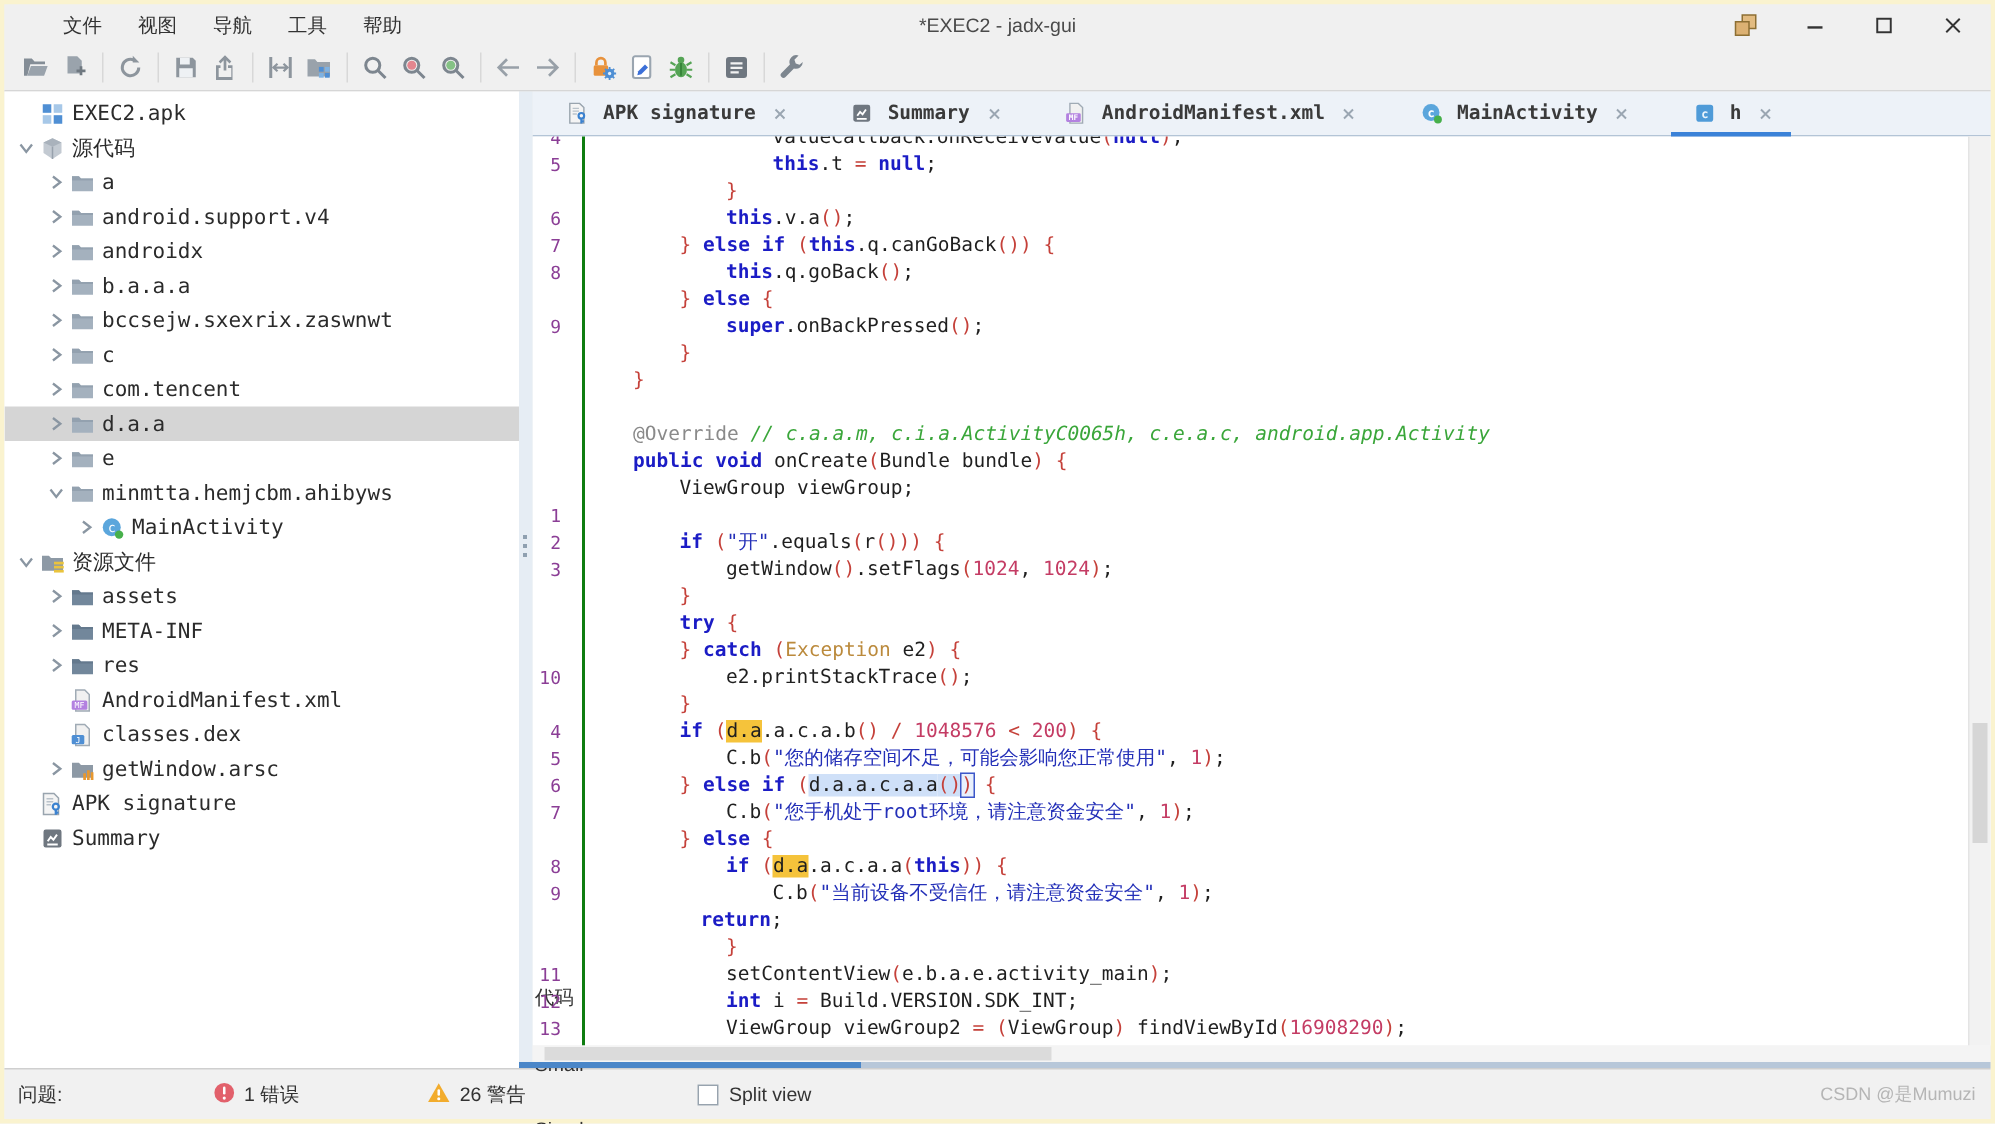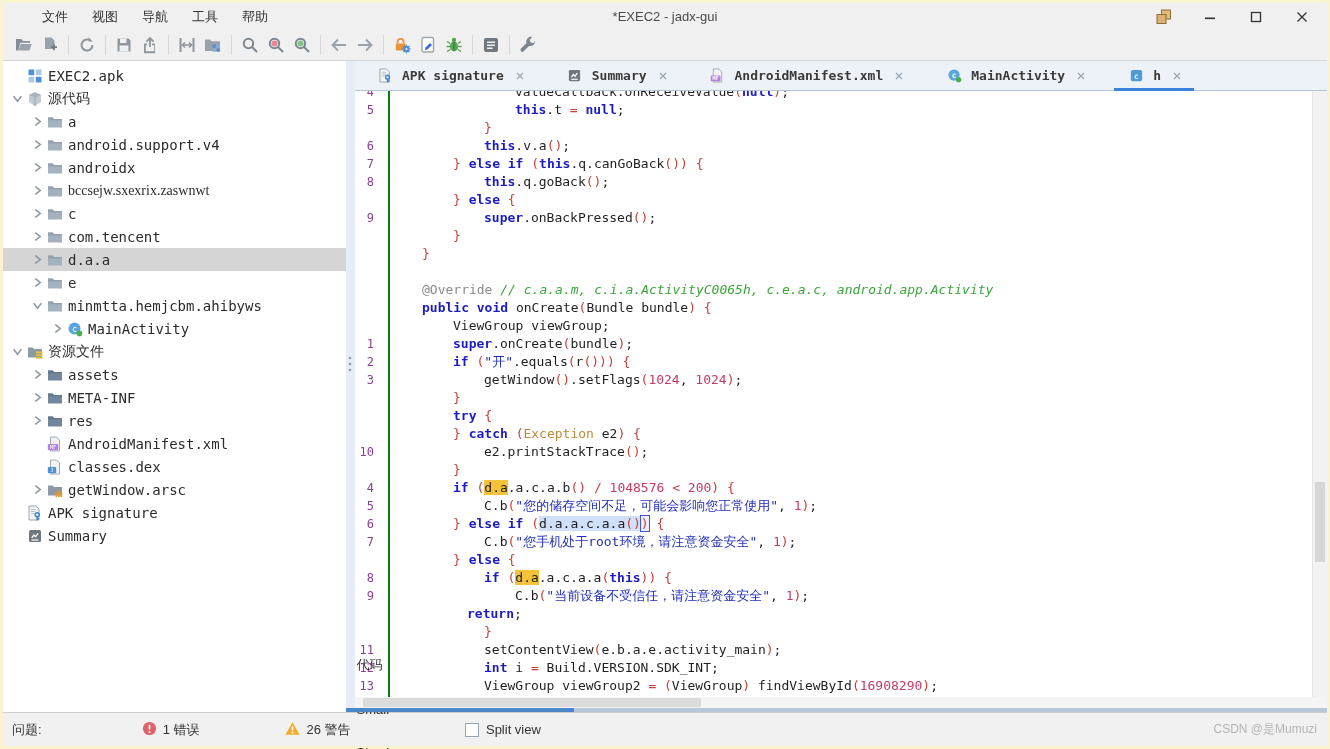--- a/index.html
+++ b/index.html
@@ -327,21 +327,35 @@
             </svg>
           </span>
           <span class="tico">
             <svg viewBox="0 0 16 16">
               <path d="M1 13.5v-10h4.6L7 5h8v8.5z" fill="#a4b1be"></path>
               <path d="M1 3.5h4.6L7 5h8v1.4H1z" fill="#93a1af"></path>
             </svg>
           </span>
           <span class="tlabel">androidx</span>
         </div>
-        <div class="trow" style="padding-left: 26px; font-family: Liberation Serif, serif;">
+        <div class="trow" style="padding-left: 26px;">
+          <span class="texp">
+            <svg viewBox="0 0 10 10">
+              <path d="M3 1.5L7.5 5 3 8.5" fill="none" stroke="#8a96a2" stroke-width="1.4"></path>
+            </svg>
+          </span>
+          <span class="tico">
+            <svg viewBox="0 0 16 16">
+              <path d="M1 13.5v-10h4.6L7 5h8v8.5z" fill="#a4b1be"></path>
+              <path d="M1 3.5h4.6L7 5h8v1.4H1z" fill="#93a1af"></path>
+            </svg>
+          </span>
+          <span class="tlabel">b.a.a.a</span>
+        </div>
+        <div class="trow" style="padding-left: 26px;">
           <span class="texp">
             <svg viewBox="0 0 10 10">
               <path d="M3 1.5L7.5 5 3 8.5" fill="none" stroke="#8a96a2" stroke-width="1.4"></path>
             </svg>
           </span>
           <span class="tico">
             <svg viewBox="0 0 16 16">
               <path d="M1 13.5v-10h4.6L7 5h8v8.5z" fill="#a4b1be"></path>
               <path d="M1 3.5h4.6L7 5h8v1.4H1z" fill="#93a1af"></path>
             </svg>
@@ -645,21 +659,21 @@
               <div class="cl"><span class="ln">7</span><span class="ct" style="padding-left: 62px;"><span class="ts">} </span><span class="tk">else</span><span class="tp"> </span><span class="tk">if</span><span class="tp"> </span><span class="ts">(</span><span class="tk">this</span><span class="tp">.q.canGoBack</span><span class="ts">())</span><span class="tp"> </span><span class="ts">{</span></span></div>
               <div class="cl"><span class="ln">8</span><span class="ct" style="padding-left: 93px;"><span class="tk">this</span><span class="tp">.q.goBack</span><span class="ts">()</span><span class="tp">;</span></span></div>
               <div class="cl"><span class="ln"></span><span class="ct" style="padding-left: 62px;"><span class="ts">} </span><span class="tk">else</span><span class="tp"> </span><span class="ts">{</span></span></div>
               <div class="cl"><span class="ln">9</span><span class="ct" style="padding-left: 93px;"><span class="tk">super</span><span class="tp">.onBackPressed</span><span class="ts">()</span><span class="tp">;</span></span></div>
               <div class="cl"><span class="ln"></span><span class="ct" style="padding-left: 62px;"><span class="ts">}</span></span></div>
               <div class="cl"><span class="ln"></span><span class="ct" style="padding-left: 31px;"><span class="ts">}</span></span></div>
               <div class="cl"><span class="ln"></span><span class="ct" style="padding-left: 31px;"></span></div>
               <div class="cl"><span class="ln"></span><span class="ct" style="padding-left: 31px;"><span class="ta">@Override </span><span class="tc">// c.a.a.m, c.i.a.ActivityC0065h, c.e.a.c, android.app.Activity</span></span></div>
               <div class="cl"><span class="ln"></span><span class="ct" style="padding-left: 31px;"><span class="tk">public</span><span class="tp"> </span><span class="tk">void</span><span class="tp"> onCreate</span><span class="ts">(</span><span class="tp">Bundle bundle</span><span class="ts">)</span><span class="tp"> </span><span class="ts">{</span></span></div>
               <div class="cl"><span class="ln"></span><span class="ct" style="padding-left: 62px;"><span class="tp">ViewGroup viewGroup;</span></span></div>
-              <div class="cl"><span class="ln">1</span><span class="ct" style="padding-left: 62px;"><span class="tk">super</span><span class="tp">.onCreate</span><span class="ts">(</span><span class="tp">bundle</span><span class="ts">)</span><span class="tp">;</span></span></div>
+              <div class="cl"><span class="ln">1</span></div>
               <div class="cl"><span class="ln">2</span><span class="ct" style="padding-left: 62px;"><span class="tk">if</span><span class="tp"> </span><span class="ts">(</span><span class="tt">"开"</span><span class="tp">.equals</span><span class="ts">(</span><span class="tp">r</span><span class="ts">()))</span><span class="tp"> </span><span class="ts">{</span></span></div>
               <div class="cl"><span class="ln">3</span><span class="ct" style="padding-left: 93px;"><span class="tp">getWindow</span><span class="ts">()</span><span class="tp">.setFlags</span><span class="ts">(</span><span class="tn">1024</span><span class="tp">, </span><span class="tn">1024</span><span class="ts">)</span><span class="tp">;</span></span></div>
               <div class="cl"><span class="ln"></span><span class="ct" style="padding-left: 62px;"><span class="ts">}</span></span></div>
               <div class="cl"><span class="ln"></span><span class="ct" style="padding-left: 62px;"><span class="tk">try</span><span class="tp"> </span><span class="ts">{</span></span></div>
               <div class="cl"><span class="ln"></span><span class="ct" style="padding-left: 62px;"><span class="ts">} </span><span class="tk">catch</span><span class="tp"> </span><span class="ts">(</span><span class="te">Exception</span><span class="tp"> e2</span><span class="ts">)</span><span class="tp"> </span><span class="ts">{</span></span></div>
               <div class="cl"><span class="ln">10</span><span class="ct" style="padding-left: 93px;"><span class="tp">e2.printStackTrace</span><span class="ts">()</span><span class="tp">;</span></span></div>
               <div class="cl"><span class="ln"></span><span class="ct" style="padding-left: 62px;"><span class="ts">}</span></span></div>
               <div class="cl"><span class="ln">4</span><span class="ct" style="padding-left: 62px;"><span class="tk">if</span><span class="tp"> </span><span class="ts">(</span><span class="tp hl-y">d.a</span><span class="tp">.a.c.a.b</span><span class="ts">()</span><span class="tp"> </span><span class="ts">/</span><span class="tp"> </span><span class="tn">1048576</span><span class="tp"> </span><span class="ts">&lt;</span><span class="tp"> </span><span class="tn">200</span><span class="ts">)</span><span class="tp"> </span><span class="ts">{</span></span></div>
               <div class="cl"><span class="ln">5</span><span class="ct" style="padding-left: 93px;"><span class="tp">C.b</span><span class="ts">(</span><span class="tt">"您的储存空间不足，可能会影响您正常使用"</span><span class="tp">, </span><span class="tn">1</span><span class="ts">)</span><span class="tp">;</span></span></div>
               <div class="cl"><span class="ln">6</span><span class="ct" style="padding-left: 62px;"><span class="ts">} </span><span class="tk">else</span><span class="tp"> </span><span class="tk">if</span><span class="tp"> </span><span class="ts">(</span><span class="tp hl-b">d.a.a.c.a.a</span><span class="ts hl-b">()</span><span class="ts hl-x">)</span><span class="tp"> </span><span class="ts">{</span></span></div>

